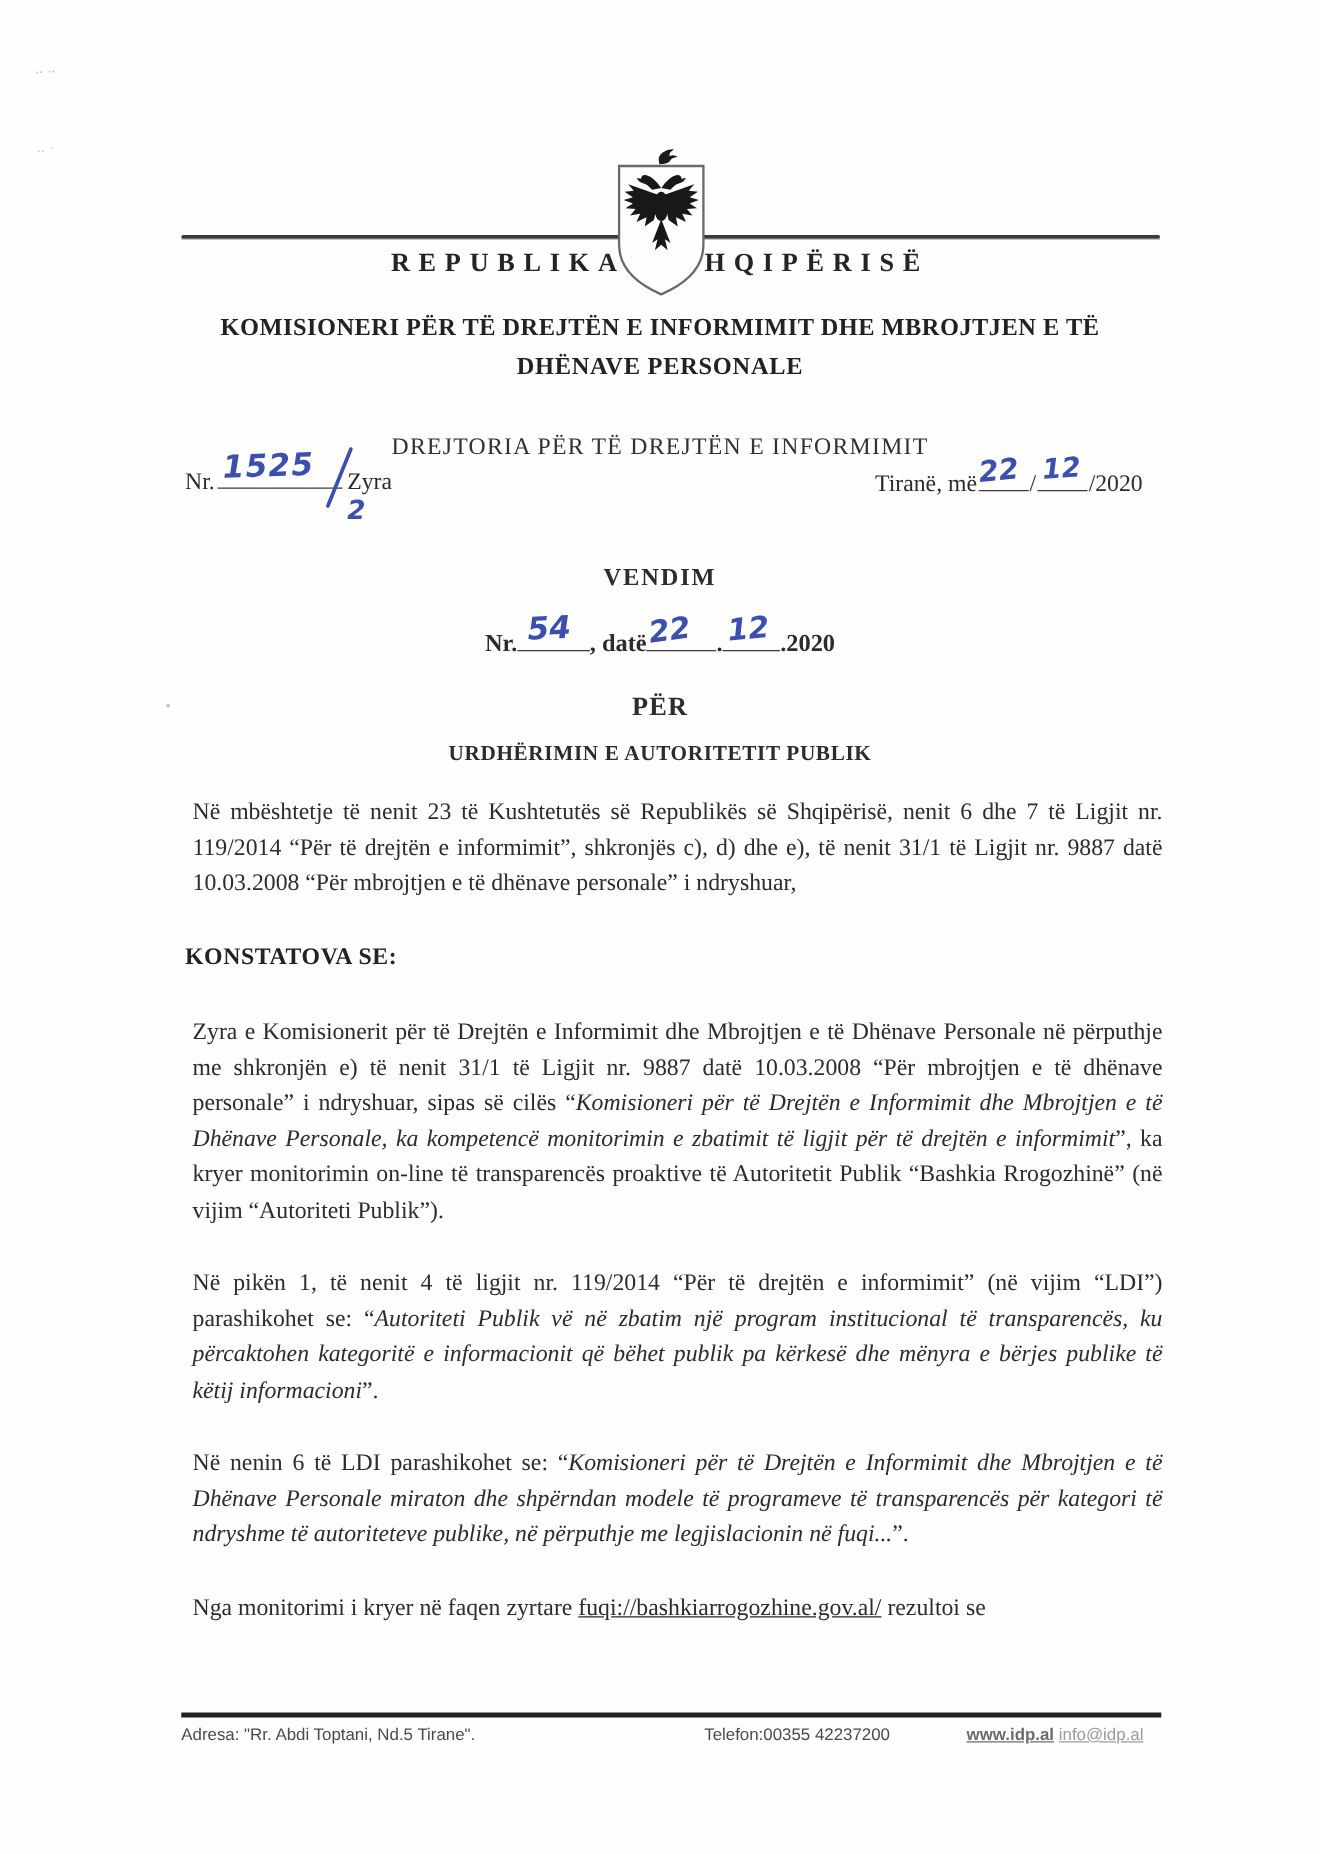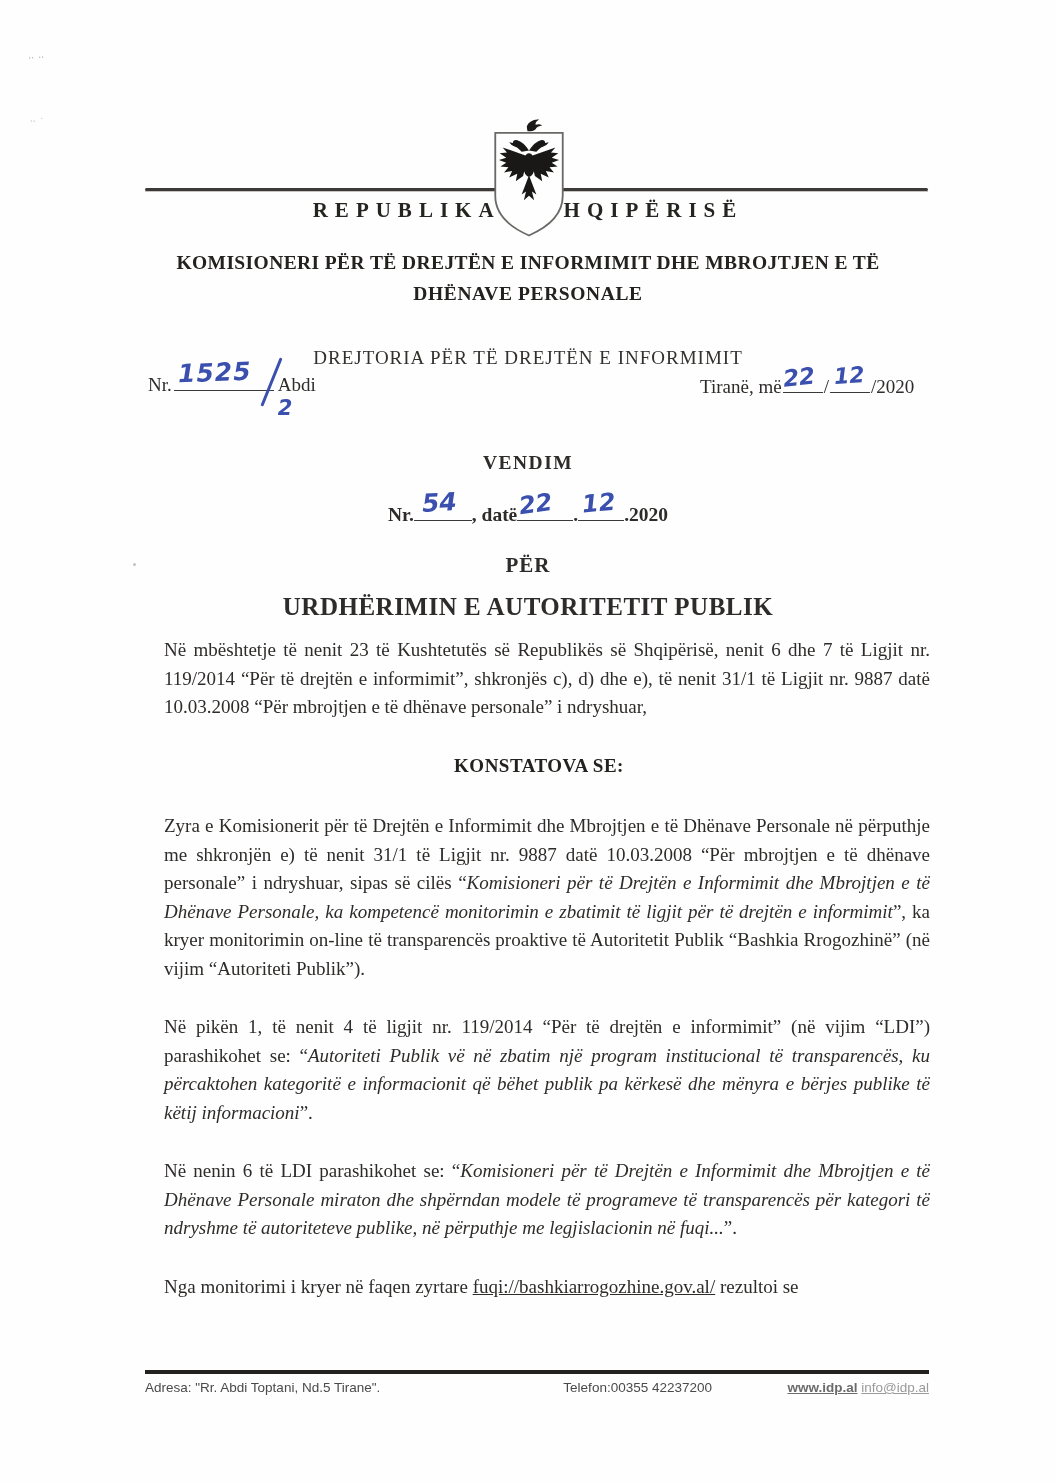--- a/index.html
+++ b/index.html
@@ -44,36 +44,36 @@
   .vendim{top:452px;font-size:19.5px;font-weight:bold;letter-spacing:1.5px;}
   .dec-nr{position:absolute;left:0;width:100%;top:500px;text-align:center;font-size:19.5px;font-weight:bold;}
   .dec-blank{height:20px;}
   .b54{width:58px;}
   .b22{width:56px;}
   .b12{width:46px;}
   .hw-54{position:absolute;left:8px;top:-12px;font-size:25px;transform:rotate(-3deg);}
   .hw-d22{position:absolute;left:2px;top:-10px;font-size:24px;transform:rotate(-8deg);}
   .hw-d12{position:absolute;left:4px;top:-11px;font-size:24px;transform:rotate(-5deg);}
   .per{top:553px;font-size:21px;font-weight:bold;letter-spacing:1px;}
-  .subject{top:593px;font-size:25px;font-weight:bold;letter-spacing:.5px;}
+  .subject{top:593px;font-size:17px;font-weight:bold;letter-spacing:.5px;}
 
   
   .body{position:absolute;left:148px;top:636px;width:782px;font-size:19px;line-height:28.5px;text-align:justify;}
-  .body p{margin:0 0 30px 16px;}
-  .konstatova{text-align:center;font-weight:bold;letter-spacing:.5px;margin:6px 0 32px 0 !important;color:#24221f;}
+  .body p{margin:0 0 30px 6px;}
+  .konstatova{font-weight:bold;letter-spacing:.5px;margin:6px 0 32px 0 !important;color:#24221f;}
   .seg-italic{font-style:italic;}
   .seg-link{text-decoration:underline;color:#2e2c2a;cursor:pointer;}
 
   
   .rule-footer{position:absolute;left:145px;top:1370px;width:784px;height:4px;background:#242220;}
   .footer{position:absolute;left:145px;top:1380px;width:784px;display:flex;justify-content:space-between;
     font-family:"Liberation Sans", sans-serif;font-size:13.5px;color:#4a4a4a;}
   .footer .f-addr{width:300px;text-align:left;}
   .footer .f-tel{width:220px;text-align:right;}
-  .footer .f-links{width:170px;text-align:right;white-space:nowrap;}
+  .footer .f-links{width:170px;text-align:center;white-space:nowrap;}
   .f-web{color:#6b6b6b;text-decoration:underline;font-weight:bold;cursor:pointer;}
   .f-mail{color:#9a9a9a;text-decoration:underline;cursor:pointer;}
 </style>
 </head>
 <body>
 
 <div class="page">
 
   <span class="artifact" style="left:28px;top:46px;">‥‥</span>
   <span class="artifact a2" style="left:30px;top:110px;">‥·</span>
@@ -101,21 +101,21 @@
       <path d="M60,80 L50,106 L56,102 L53,114 L60,108 L67,114 L64,102 L70,106 Z"></path>
     </g>
   </svg>
 
   <div class="hdr republic">REPUBLIKA E SHQIPËRISË</div>
   <div class="hdr inst1">KOMISIONERI PËR TË DREJTËN E INFORMIMIT DHE MBROJTJEN E TË</div>
   <div class="hdr inst2">DHËNAVE PERSONALE</div>
   <div class="hdr directorate">DREJTORIA PËR TË DREJTËN E INFORMIMIT</div>
 
   <div class="proto-left">
-    <span>Nr.</span><span class="blank nr-blank"><span class="hw hw-1525">1525</span><span class="hw-slash"></span><span class="hw hw-2under">2</span></span><span>Abdi</span>
+    <span>Nr.</span><span class="blank nr-blank"><span class="hw hw-1525">1525</span><span class="hw-slash"></span><span class="hw hw-2under">2</span></span><span>Zyra</span>
   </div>
 
   <div class="proto-right">
     <span>Tiranë, më</span><span class="blank date-blank"><span class="hw hw-day">22</span></span><span>/</span><span class="blank date-blank"><span class="hw hw-month">12</span></span><span>/2020</span>
   </div>
 
   <div class="hdr vendim">VENDIM</div>
   <div class="dec-nr">
     <span>Nr.</span><span class="blank dec-blank b54"><span class="hw hw-54">54</span></span><span>, datë</span><span class="blank dec-blank b22"><span class="hw hw-d22">22</span></span><span>.</span><span class="blank dec-blank b12"><span class="hw hw-d12">12</span></span><span>.2020</span>
   </div>

